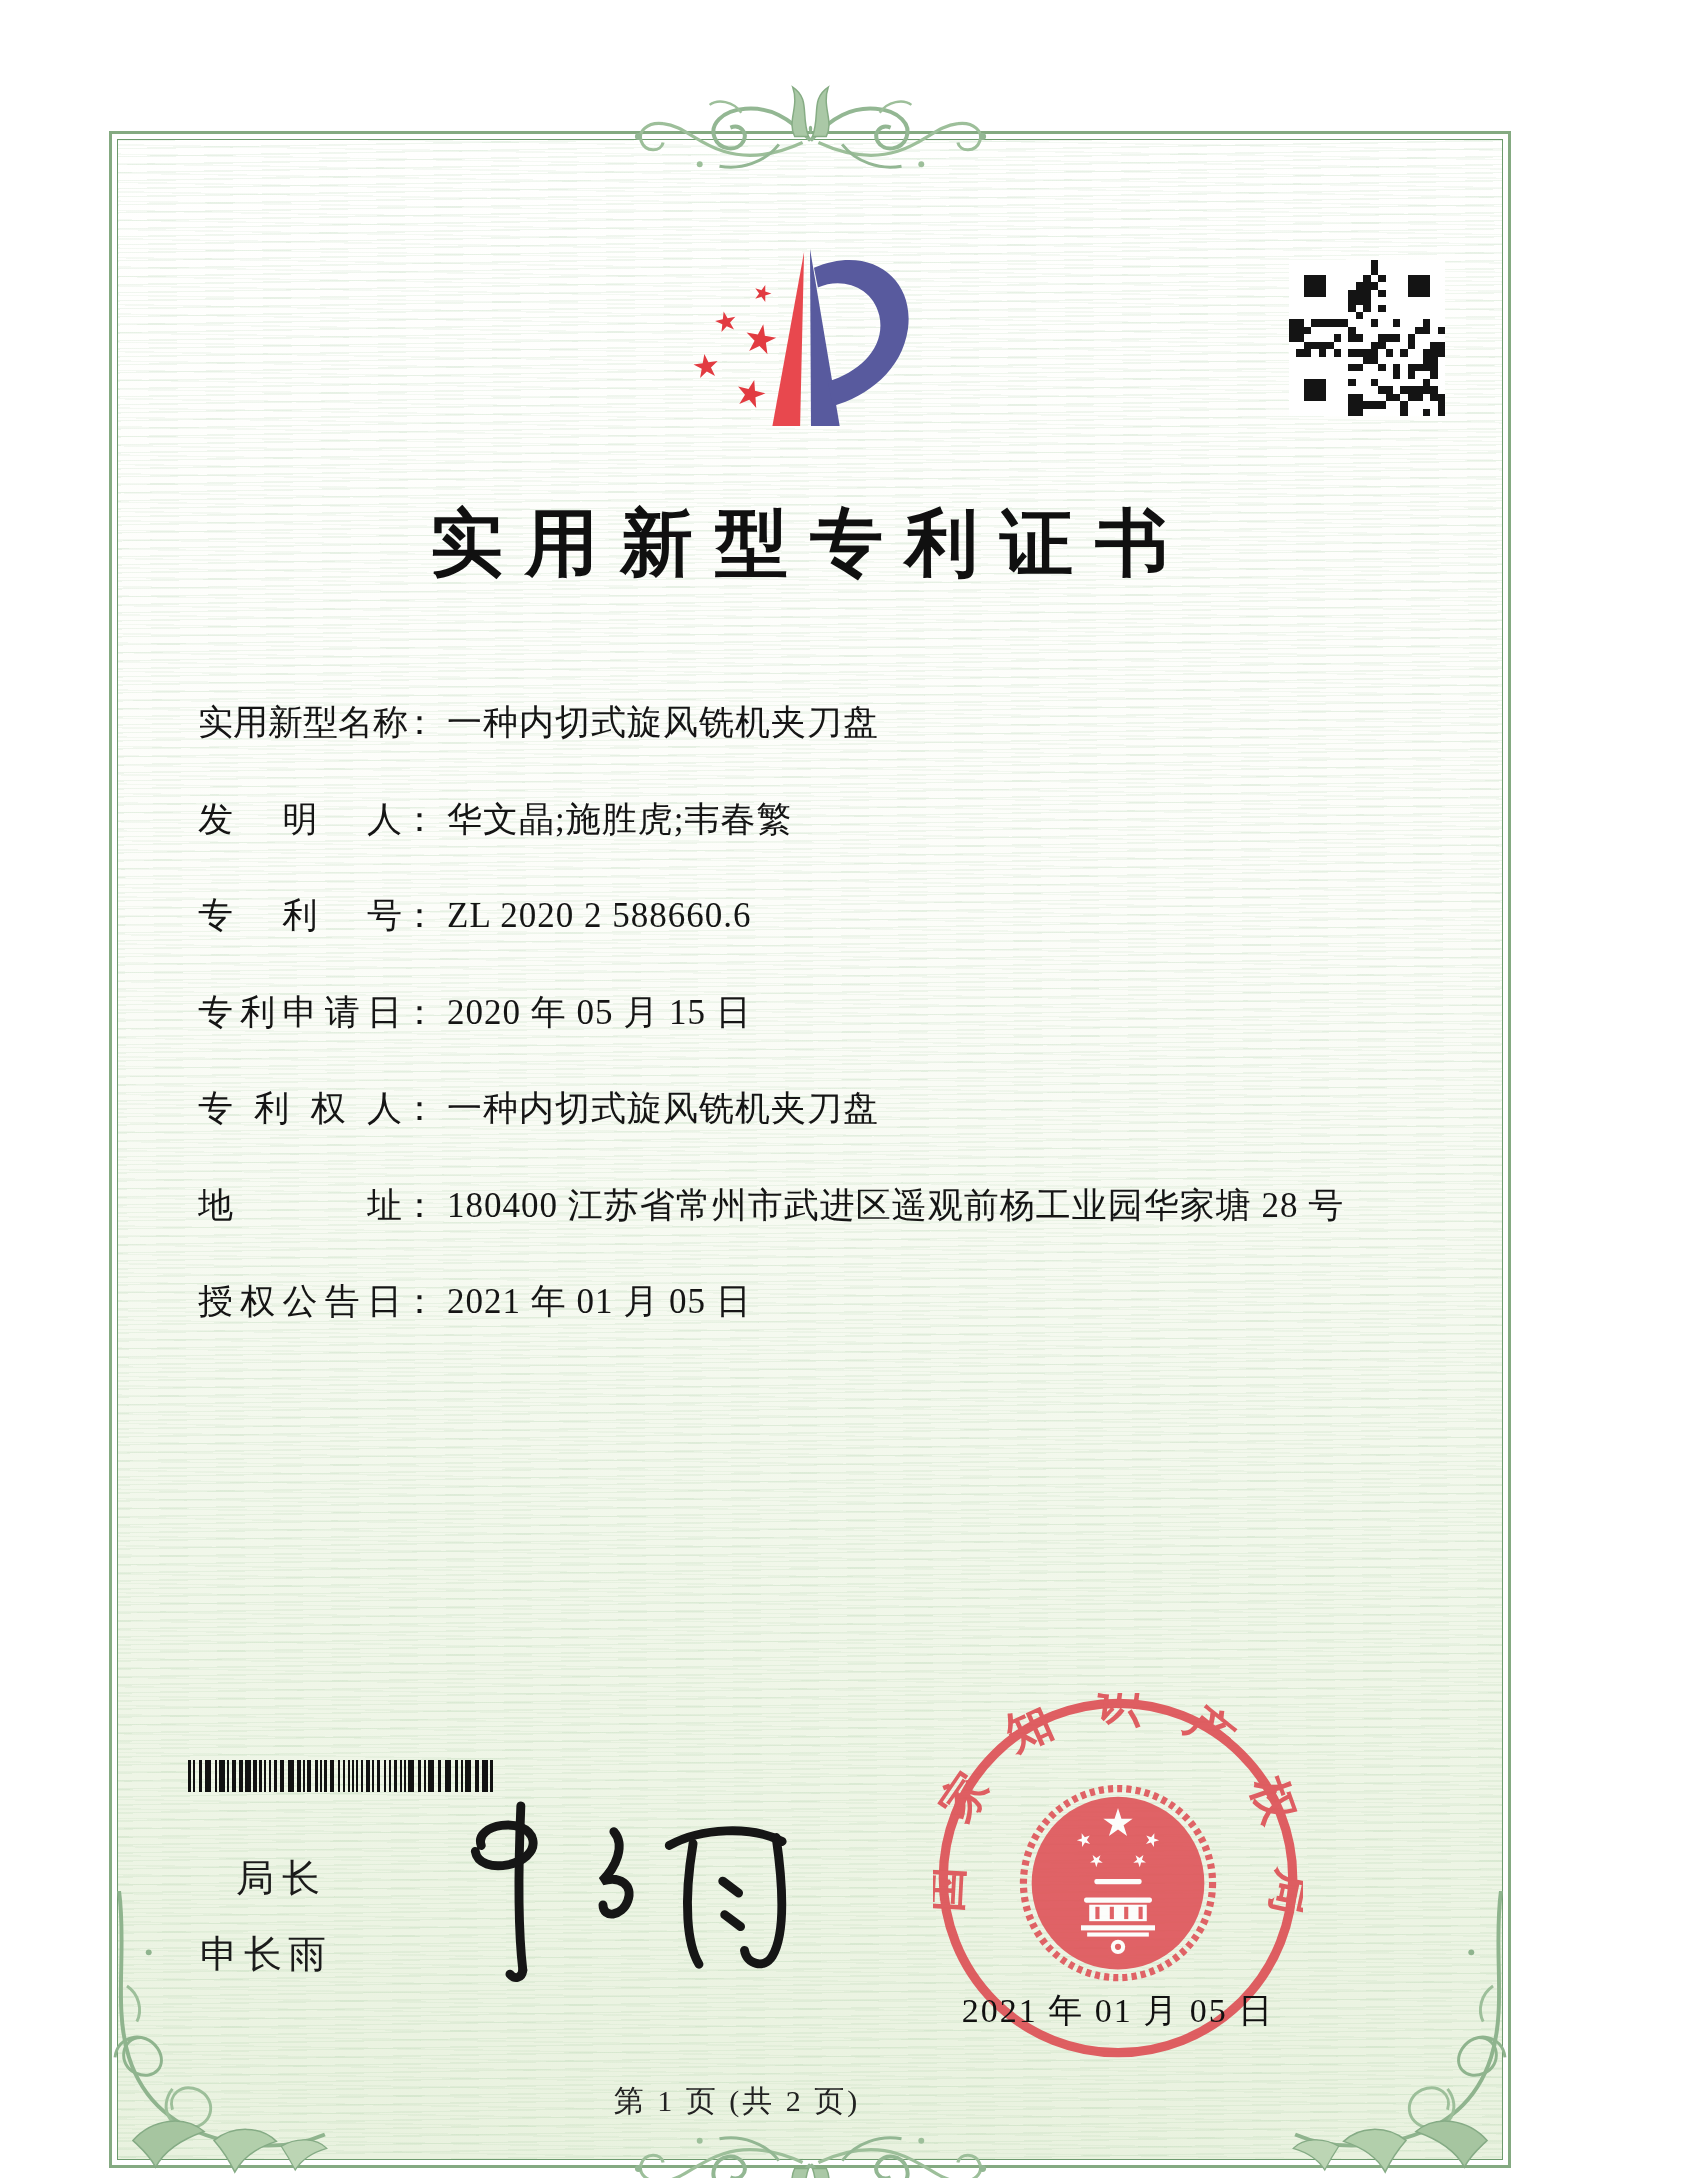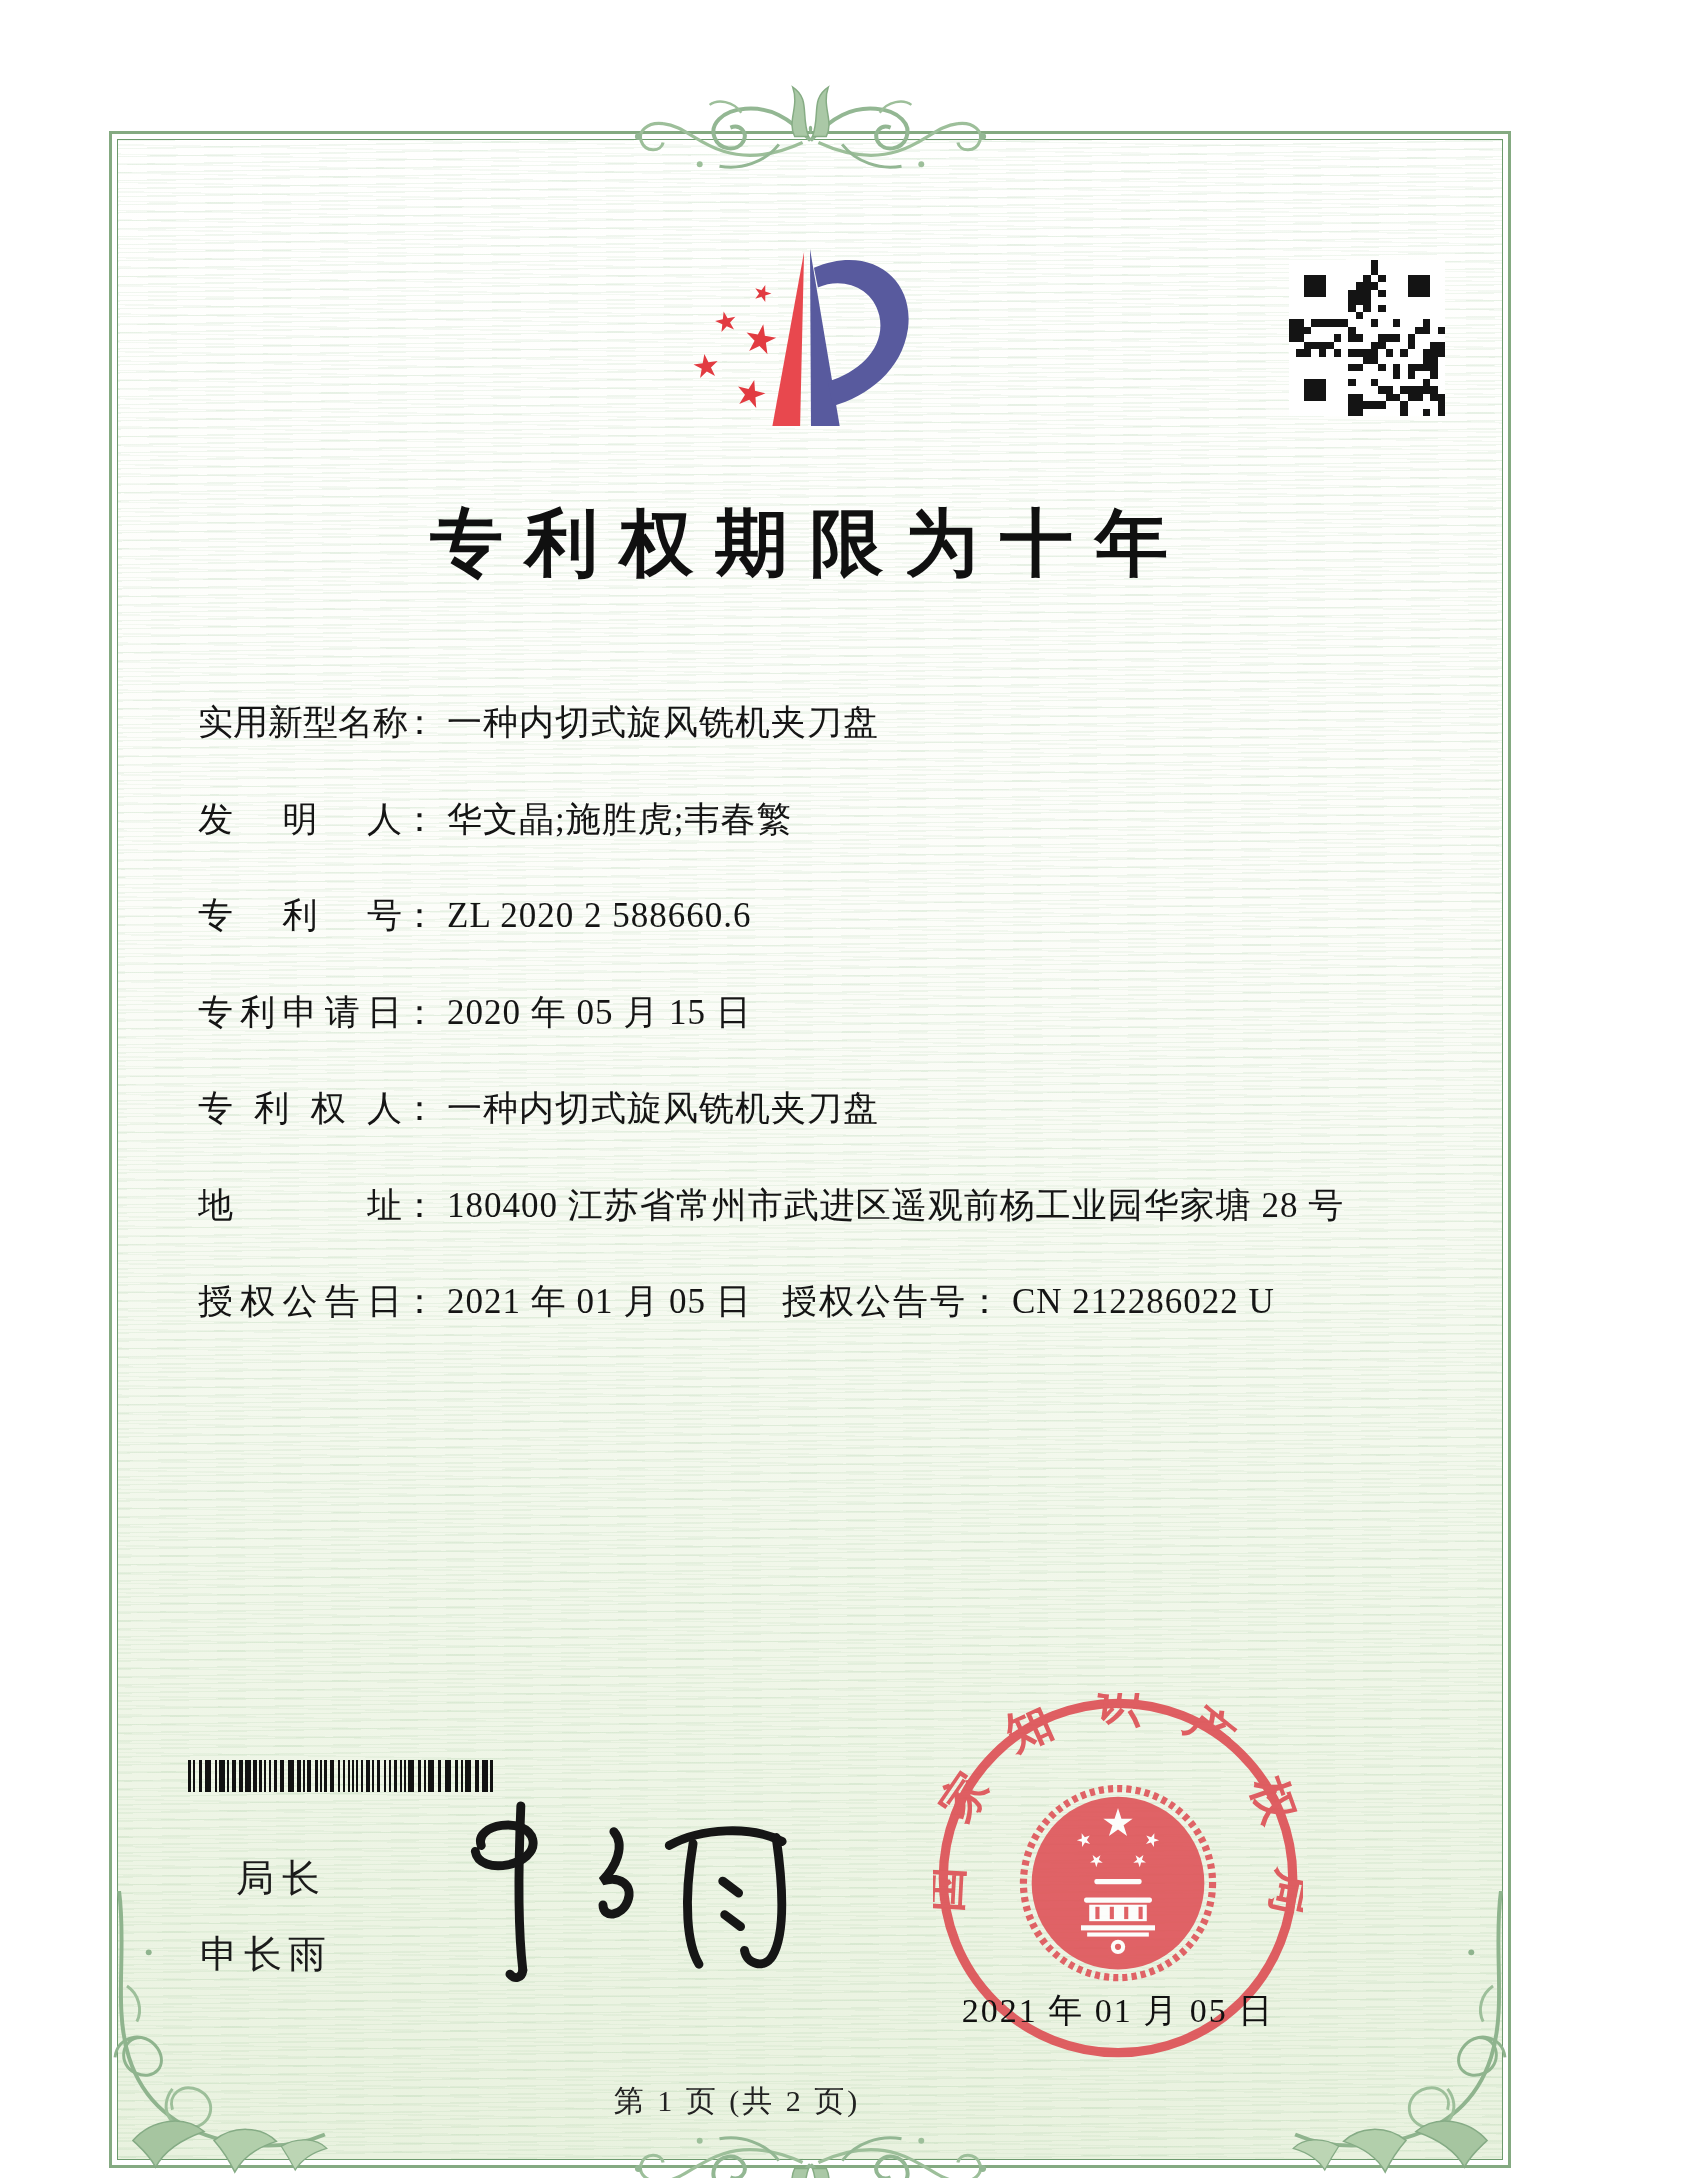--- a/index.html
+++ b/index.html
@@ -251,21 +251,21 @@
       <rect x="12" y="19" width="1" height="1" fill="#141414"></rect>
       <rect x="15" y="19" width="1" height="1" fill="#141414"></rect>
       <rect x="20" y="19" width="1" height="1" fill="#141414"></rect>
       <rect x="8" y="20" width="1" height="1" fill="#141414"></rect>
       <rect x="9" y="20" width="1" height="1" fill="#141414"></rect>
       <rect x="15" y="20" width="1" height="1" fill="#141414"></rect>
       <rect x="18" y="20" width="1" height="1" fill="#141414"></rect>
       <rect x="20" y="20" width="1" height="1" fill="#141414"></rect>
     </svg>
 
-  <div class="title">专利权期限为十年</div>
+  <div class="title">实用新型专利证书</div>
 
   <div class="fields">
     <div class="frow" style="top:699px">
       <span class="flabel">
           <span>实</span>
           <span>用</span>
           <span>新</span>
           <span>型</span>
           <span>名</span>
           <span>称</span>
@@ -309,23 +309,20 @@
         </span><span class="fcolon">：</span><span class="fvalue">180400 江苏省常州市武进区遥观前杨工业园华家塘 28 号</span>
     </div>
     <div class="frow" style="top:1278px">
       <span class="flabel">
           <span>授</span>
           <span>权</span>
           <span>公</span>
           <span>告</span>
           <span>日</span>
         </span><span class="fcolon">：</span><span class="fvalue">2021 年 01 月 05 日</span>
-      <span class="grant2">
-        <span class="g2label">授权公告号</span><span class="fcolon">：</span><span class="fvalue">CN 212286022 U</span>
-      </span>
     </div>
   </div>
 
 
   <div class="barcode" id="barcode">
       <div style="width:3px;background:#111"></div>
       <div style="width:2px"></div>
       <div style="width:2px;background:#111"></div>
       <div style="width:4px"></div>
       <div style="width:3px;background:#111"></div>

